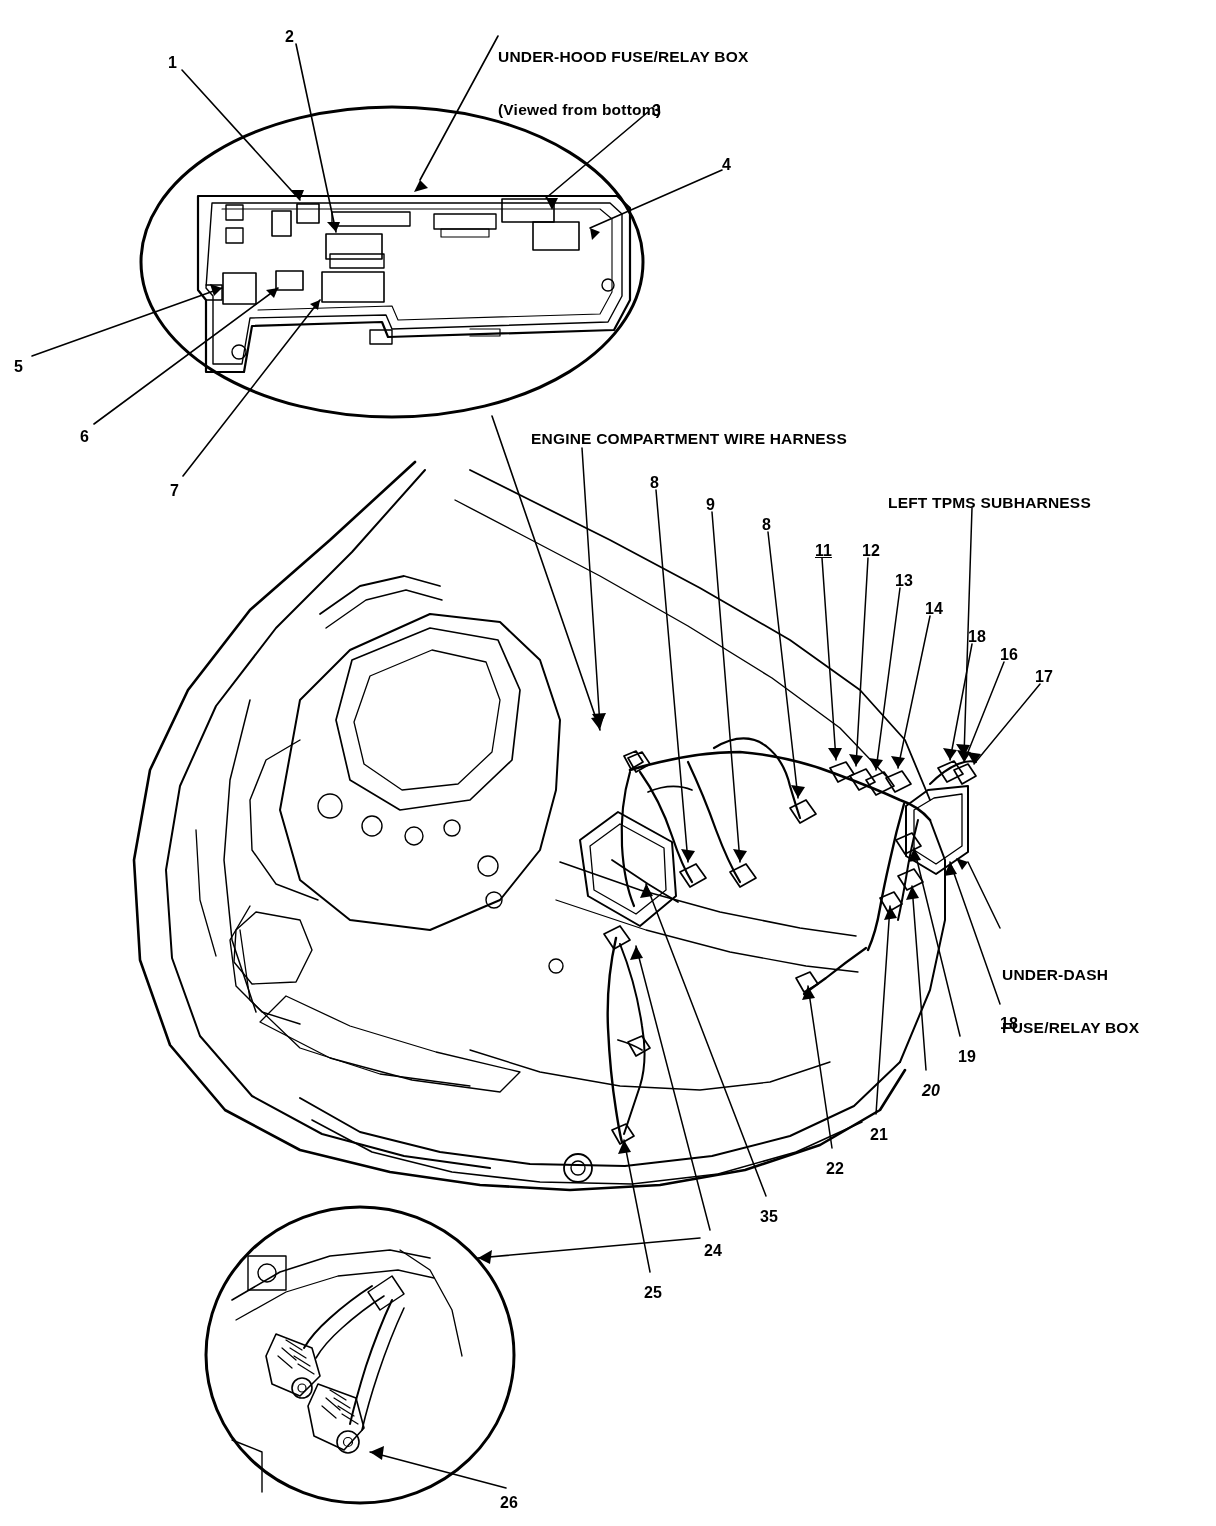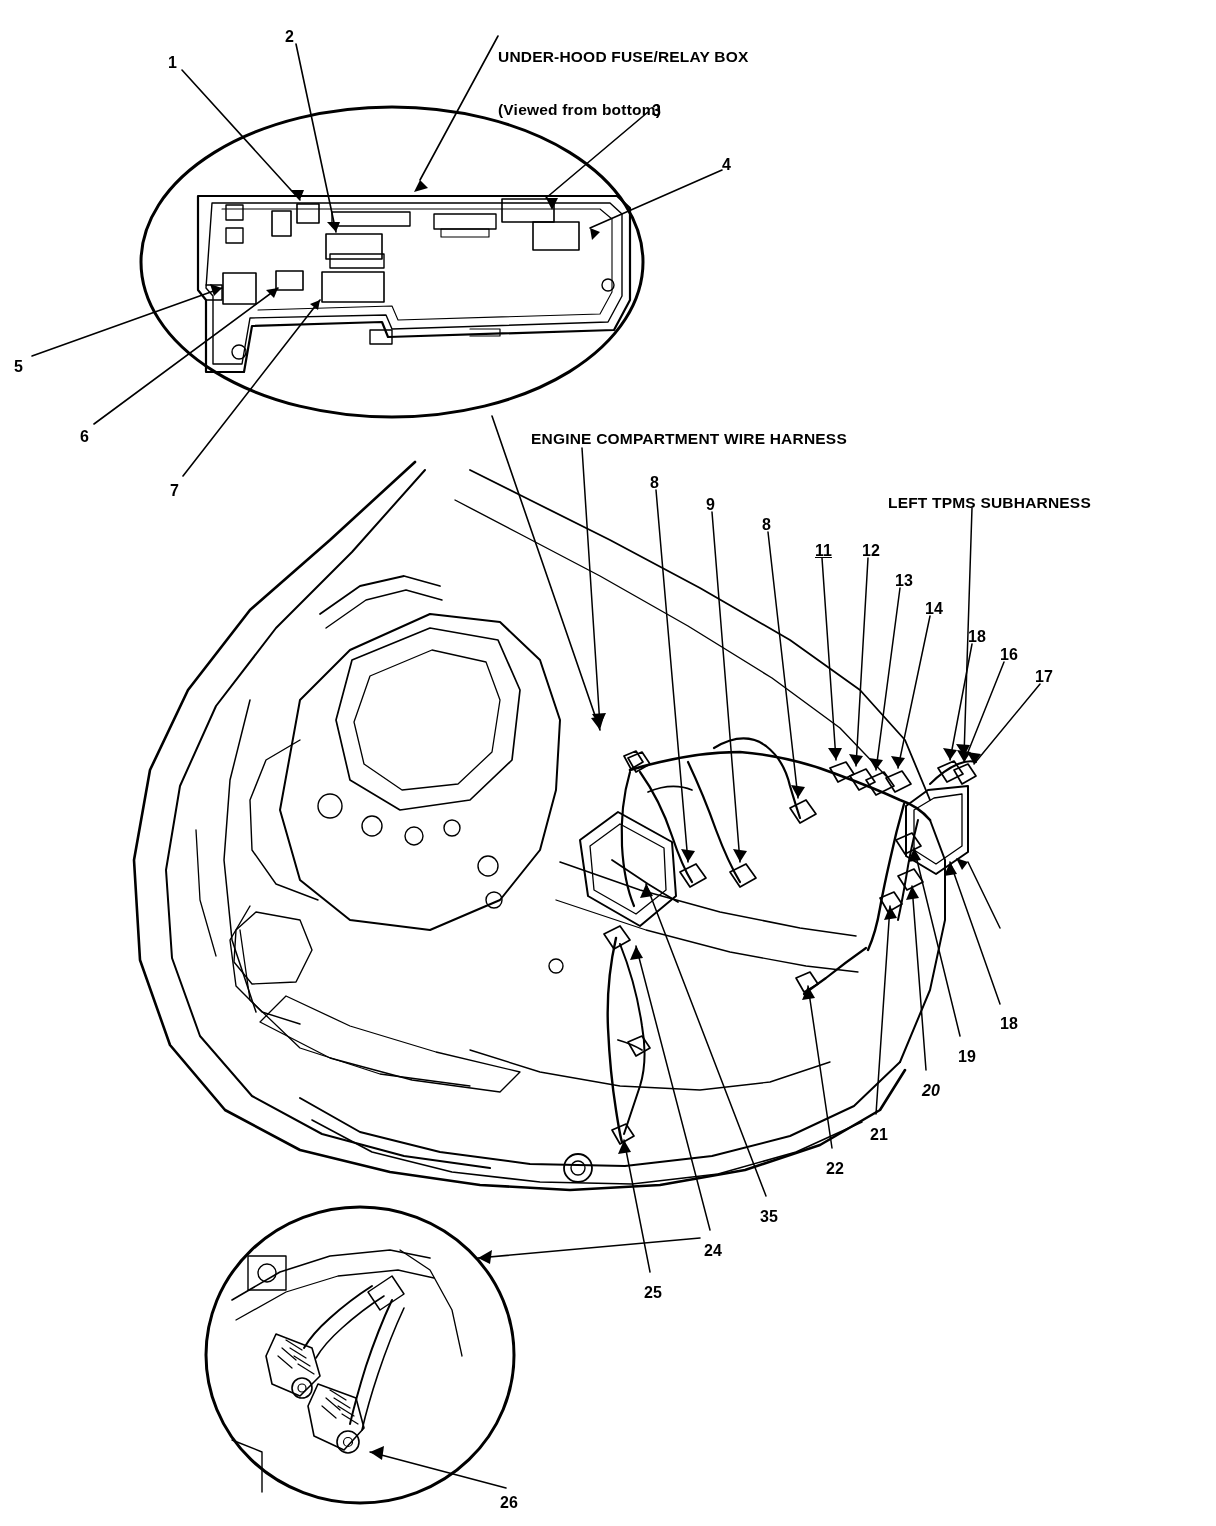--- a/index.html
+++ b/index.html
@@ -259,20 +259,24 @@
 
   <div class="lbl title" style="left:498px; top:12px;">
     <div>UNDER-HOOD FUSE/RELAY BOX</div>
     <div>(Viewed from bottom)</div>
   </div>
 
   <div class="lbl title" style="left:531px; top:430px;">ENGINE COMPARTMENT WIRE HARNESS</div>
 
   <div class="lbl title" style="left:888px; top:494px;">LEFT TPMS SUBHARNESS</div>
 
+  <div class="lbl title" style="left:1002px; top:930px;">
+    <div>UNDER-DASH</div>
+    <div>FUSE/RELAY BOX</div>
+  </div>
 
   <div class="lbl num" style="left:168px; top:54px;">1</div>
   <div class="lbl num" style="left:285px; top:28px;">2</div>
   <div class="lbl num" style="left:652px; top:102px;">3</div>
   <div class="lbl num" style="left:722px; top:156px;">4</div>
   <div class="lbl num" style="left:14px;  top:358px;">5</div>
   <div class="lbl num" style="left:80px;  top:428px;">6</div>
   <div class="lbl num" style="left:170px; top:482px;">7</div>
   <div class="lbl num" style="left:650px; top:474px;">8</div>
   <div class="lbl num" style="left:706px; top:496px;">9</div>

